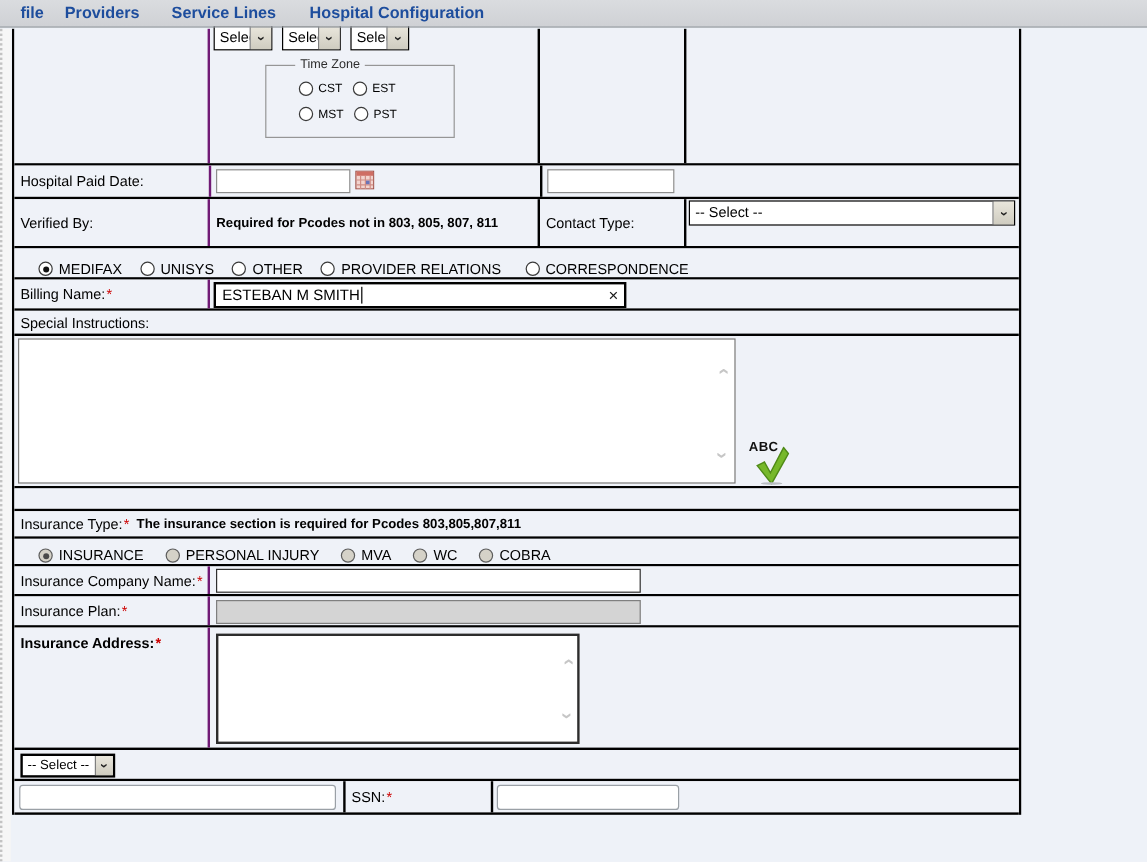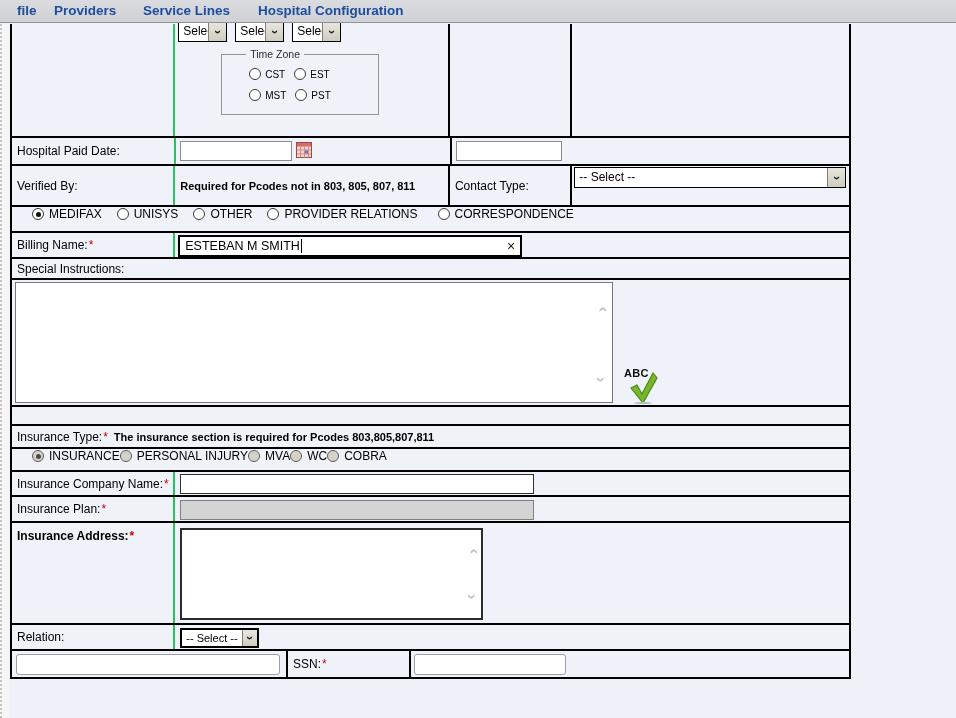--- a/index.html
+++ b/index.html
@@ -14,21 +14,21 @@
 
   
   .left-strip { position:absolute; left:0; top:24px; width:9px; height:694px;
                 background:#f6f6f6; border-left:2px dotted #c3c3c3; }
 
   
   .tbl { position:absolute; left:10px; top:24px; width:841px; background:#eff2f8;
          border-left:2px solid #000; border-right:2px solid #000; }
   .row { position:relative; display:flex; border-bottom:2px solid #000; background:#eff2f8; }
   .cell { position:relative; }
-  .c1 { width:164px; border-right:2px solid #22c55e; }
+  .c1 { width:164px; border-right:2px solid #701a75; }
   .c2 { width:276px; border-right:2px solid #000; }
   .c3 { width:123px; border-right:2px solid #000; }
   .c4 { width:278px; }
   .span-all  { width:841px; }
   .span-rest { width:677px; }
 
   .lbl { display:flex; align-items:center; padding-left:5px; font-size:12px; white-space:nowrap; }
   .lbl-top { align-items:flex-start; padding-top:6px;font-weight:bold; }
   .req { color:#cc0000; font-size:12px; margin-left:1px; }
   .note { font-weight:bold; font-size:11px; white-space:nowrap; }
@@ -78,21 +78,21 @@
   .scr-up { transform:rotate(-90deg); }
   .scr-dn { transform:rotate(90deg); }
 
   .cal-icon { position:absolute; cursor:pointer; }
 
   .abc { position:absolute; left:612px; top:84px; width:40px; height:46px; cursor:pointer; }
   .abc-txt { position:absolute; left:0; top:3px; font-size:11px; font-weight:bold; color:#111;
              letter-spacing:0.3px; }
   .abc svg { position:absolute; left:6px; top:8px; }
 
-  .radios-row { display:flex; align-items:flex-start; padding-left:20px; }
+  .radios-row { display:flex; align-items:flex-end; padding-left:20px; }
 </style>
 </head>
 <body>
 
 <div class="left-strip"></div>
 
 <div class="navbar">
   <span class="nav-item" style="left:17px">file</span>
   <span class="nav-item" style="left:54px">Providers</span>
   <span class="nav-item" style="left:143px">Service Lines</span>
@@ -262,21 +262,21 @@
 
   <div class="row" style="height:23px">
     <div class="cell span-all lbl">
       <span>Insurance Type:</span>
         <span class="req">*</span>
       <span class="note" style="margin-left:6px">The insurance section is required for Pcodes 803,805,807,811</span>
     </div>
   </div>
 
   <div class="row" style="height:23px">
-    <div class="cell span-all radios-row" style="">
+    <div class="cell span-all radios-row" style="gap:18px">
       <label class="ritem">
           <span class="radio gray on"></span>
           <span class="rlbl">INSURANCE</span>
         </label>
       <label class="ritem">
           <span class="radio gray"></span>
           <span class="rlbl">PERSONAL INJURY</span>
         </label>
       <label class="ritem">
           <span class="radio gray"></span>
@@ -320,23 +320,20 @@
     </div>
     <div class="cell span-rest">
       <div class="area area-dark" style="left:5px;top:5px;width:303px;height:92px">
         <span class="scr scr-up" style="right:6px;top:13px">›</span>
         <span class="scr scr-dn" style="right:6px;bottom:13px">›</span>
       </div>
     </div>
   </div>
 
   <div class="row" style="height:26px">
-    <div class="cell c1 lbl">
-        <span>Relation:</span>
-      </div>
     <div class="cell span-rest">
       <div class="selbox thick" style="left:5px;top:3px;width:79px;height:20px">
         <span class="sval" style="font-size:11px">-- Select --</span>
         <span class="selbtn" style="width:15px">
             <span class="chev-dn">›</span>
           </span>
       </div>
     </div>
   </div>
 

